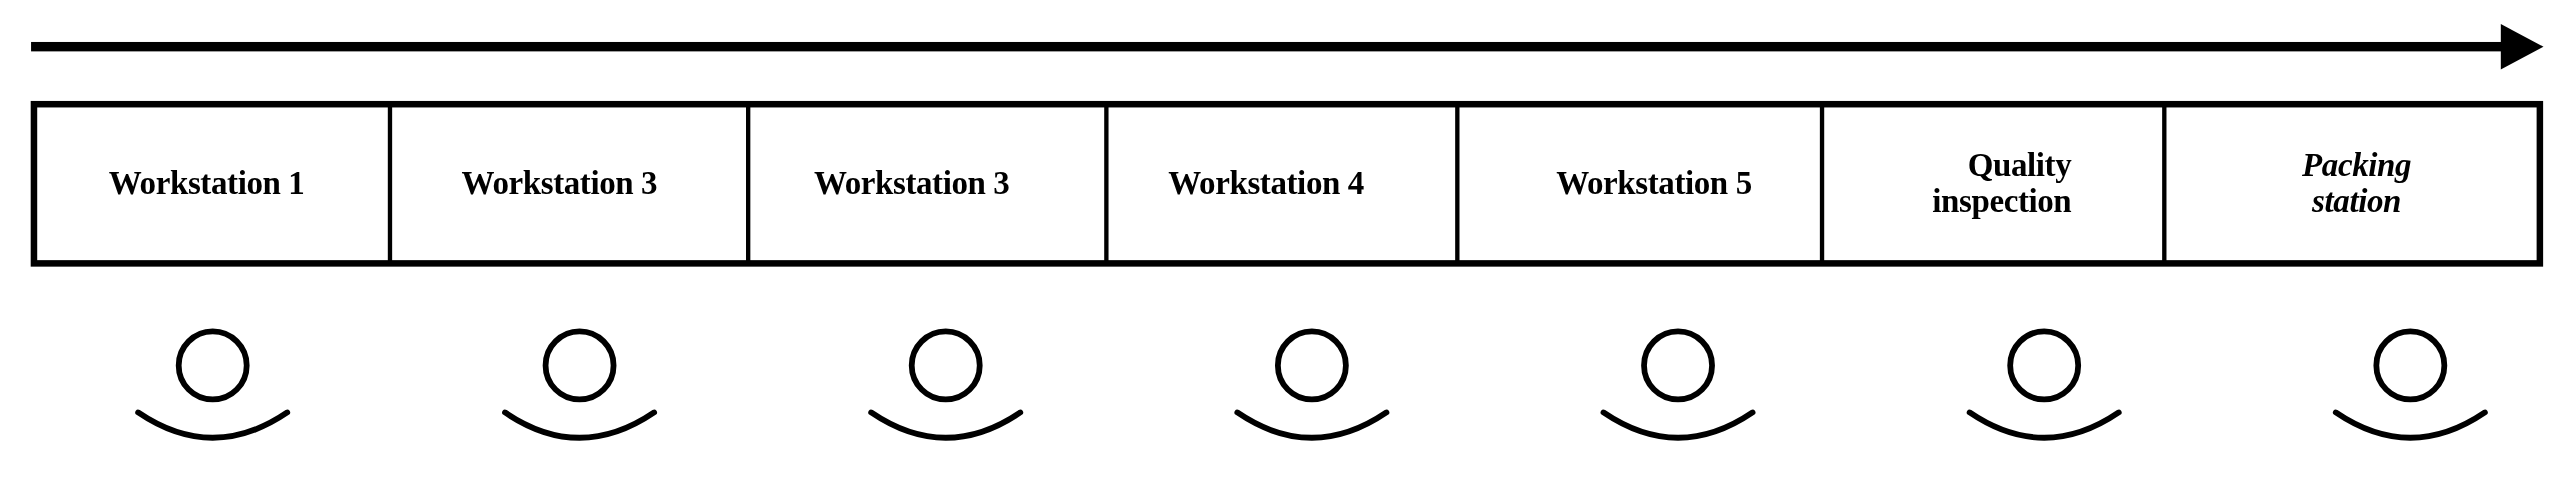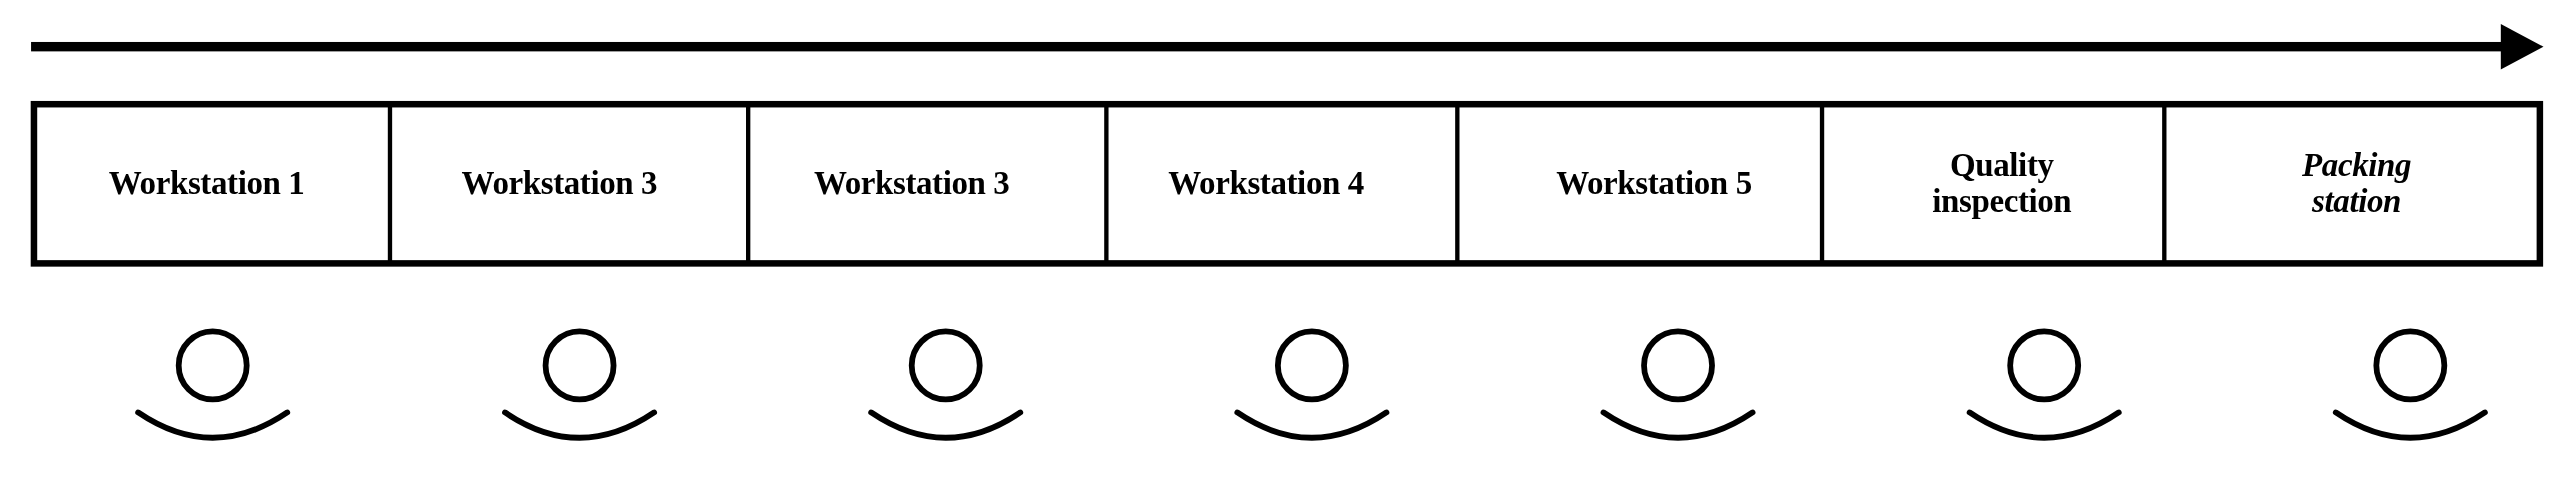--- a/index.html
+++ b/index.html
@@ -133,21 +133,21 @@
     </div>
 
     <div class="station-cell" style="width:351px;padding-left:11px;">
       <span class="station-label">Workstation 4</span>
     </div>
 
     <div class="station-cell" style="width:365px;margin-left:41px;">
       <span class="station-label">Workstation 5</span>
     </div>
 
-    <div class="station-cell" style="width:342px;">
+    <div class="station-cell" style="width:342px;text-align:right;">
       <span class="station-label">Quality
 inspection</span>
     </div>
 
     <div class="station-cell" style="width:379px;font-style:italic;">
       <span class="station-label">Packing
 station</span>
     </div>
 
   </div>

